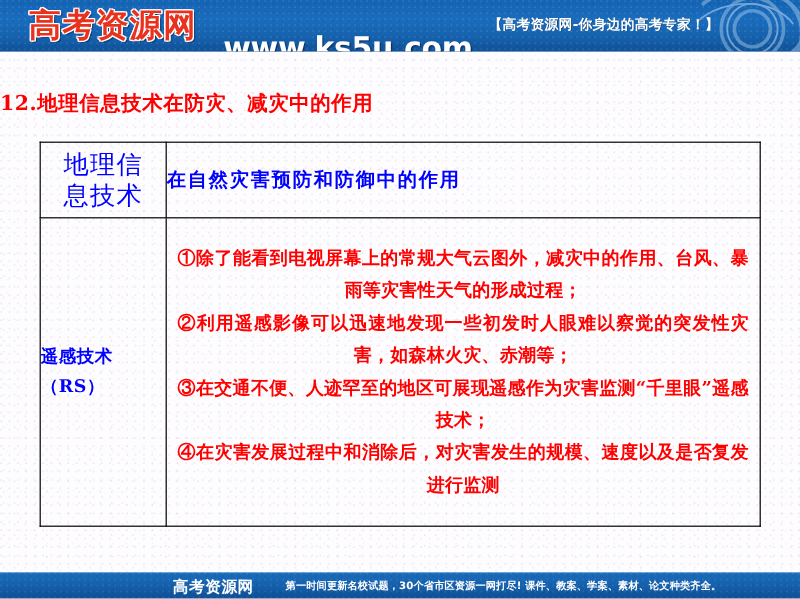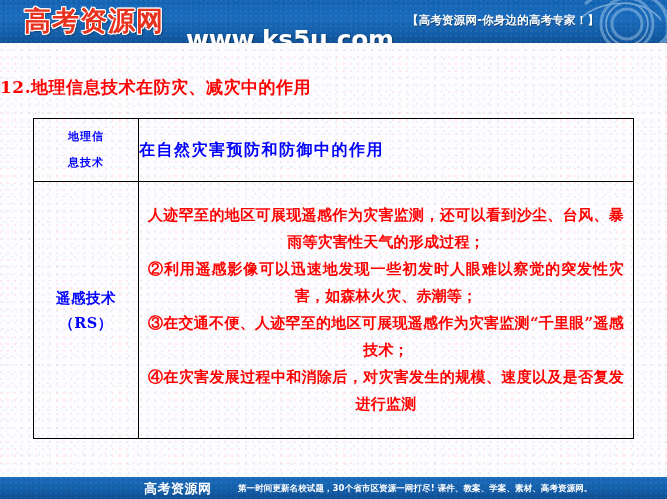--- a/index.html
+++ b/index.html
@@ -121,40 +121,40 @@
     vertical-align: middle;
     background: transparent;
   }
   .col-left  { width: 105px; }
   .col-right { width: 495px; }
 
   .hdr-cell-left {
     height: 62px;
     text-align: center;
     font-family: "DejaVu Serif", "Liberation Serif", serif;
-    font-weight: bold;
-    font-size: 11px;
+    font-weight: normal;
+    font-size: 21px;
     line-height: 26px;
     color: #0000ff;
     letter-spacing: 1px;
     margin-top: 28px;
   }
   .hdr-cell-right {
     height: 62px;
     text-align: left;
     font-family: "DejaVu Serif", "Liberation Serif", serif;
     font-weight: bold;
     font-size: 16px;
     line-height: 22px;
     color: #0000ff;
     letter-spacing: 1.5px;
   }
   .body-cell-left {
     height: 240px;
-    text-align: center;
+    text-align: left;
     font-family: "DejaVu Serif", "Liberation Serif", serif;
     font-weight: bold;
     font-size: 14.5px;
     line-height: 25px;
     color: #0000ff;
     letter-spacing: 0.5px;
   }
   .body-cell-right {
     height: 240px;
     padding: 8px 9px 8px 9px !important;
@@ -250,28 +250,28 @@
           <div>息技术</div>
         </td>
         <td class="hdr-cell-right">在自然灾害预防和防御中的作用</td>
       </tr>
       <tr>
         <td class="body-cell-left">
           <div>遥感技术</div>
           <div>（RS）</div>
         </td>
         <td class="body-cell-right">
-          <p class="para">人迹罕至的地区可展现遥感作为灾害监测，还可以看到沙尘、台风、暴雨等灾害性天气的形成过程；</p>
+          <p class="para">①除了能看到电视屏幕上的常规大气云图外，减灾中的作用、台风、暴雨等灾害性天气的形成过程；</p>
           <p class="para">②利用遥感影像可以迅速地发现一些初发时人眼难以察觉的突发性灾害，如森林火灾、赤潮等；</p>
           <p class="para">③在交通不便、人迹罕至的地区可展现遥感作为灾害监测“千里眼”遥感技术；</p>
           <p class="para">④在灾害发展过程中和消除后，对灾害发生的规模、速度以及是否复发进行监测</p>
         </td>
       </tr>
     </tbody>
   </table>
 
   <div id="footer-bar">
     <div id="footer-texture"></div>
     <div class="ftr-brand">高考资源网</div>
-    <div class="ftr-text">第一时间更新名校试题，30个省市区资源一网打尽! 课件、教案、学案、素材、高考资源网。</div>
+    <div class="ftr-text">第一时间更新名校试题，30个省市区资源一网打尽! 课件、教案、学案、素材、论文种类齐全。</div>
   </div>
 
 </div>
 
 </body></html>

